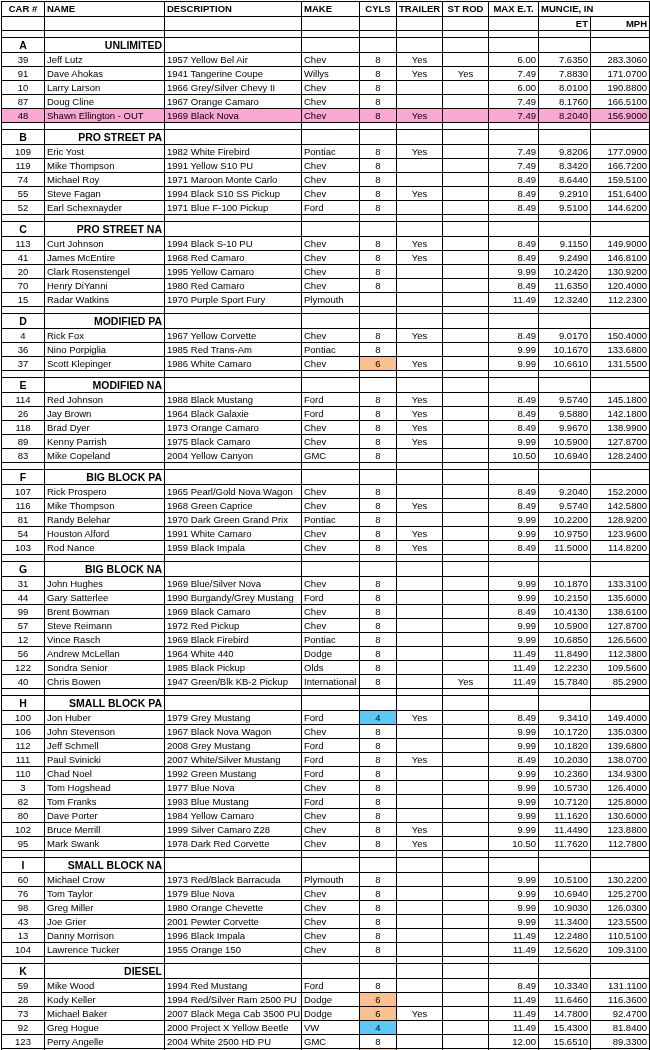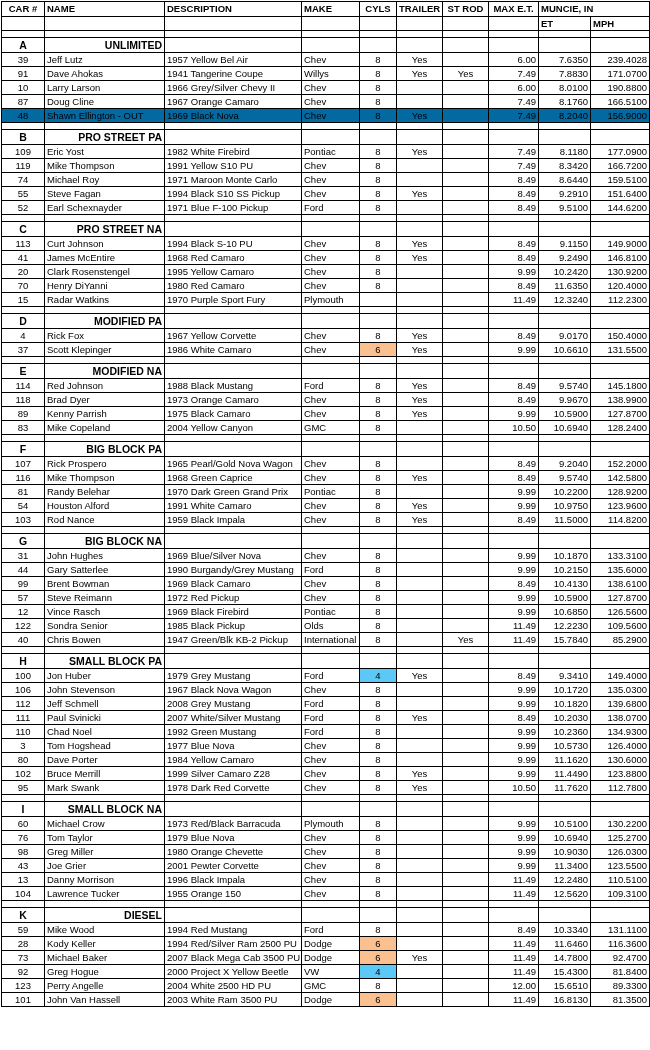--- a/index.html
+++ b/index.html
@@ -54,21 +54,21 @@
   
   tr.hdr td {
     text-align: center;
     font-weight: bold;
     font-size: 9.5px;
     height: 14px;
     line-height: 14px;
   }
   tr.hdr td.left { text-align: left; }
   tr.hdr2 td {
-    text-align: left;
+    text-align: right;
     font-weight: bold;
     height: 13px;
     line-height: 13px;
   }
   
   tr.group td {
     font-weight: bold;
     height: 14px;
     line-height: 14px;
     font-size: 10.5px;
@@ -87,21 +87,21 @@
   td.car   { text-align: center; margin-top: 7px; }
   td.name  { text-align: left; }
   td.desc  { text-align: left; }
   td.make  { text-align: left; }
   td.cyls  { text-align: center; }
   td.trail { text-align: center; }
   td.strod { text-align: center; }
   td.num   { text-align: right; padding-right: 3px; }
 
   
-  .hl-cyan   { background: #0369a1; }
+  .hl-cyan   { background: #f9a8d4; }
   .hl-orange { background: #FAC090; }
   .hl-blue   { background: #5BC8F5; }
 
   
   table.grid { border: 1px solid #000; }
 </style>
 </head>
 <body>
 
 <div id="sheet">
@@ -169,21 +169,21 @@
         <tr>
           <td class="car">39</td>
           <td class="name">Jeff Lutz</td>
           <td class="desc">1957 Yellow Bel Air</td>
           <td class="make">Chev</td>
           <td class="cyls">8</td>
           <td class="trail">Yes</td>
           <td class="strod"></td>
           <td class="num">6.00</td>
           <td class="num">7.6350</td>
-          <td class="num">239.4028</td>
+          <td class="num">283.3060</td>
         </tr>
         <tr>
           <td class="car">91</td>
           <td class="name">Dave Ahokas</td>
           <td class="desc">1941 Tangerine Coupe</td>
           <td class="make">Willys</td>
           <td class="cyls">8</td>
           <td class="trail">Yes</td>
           <td class="strod">Yes</td>
           <td class="num">7.49</td>
@@ -252,21 +252,21 @@
         </tr>
         <tr>
           <td class="car">109</td>
           <td class="name">Eric Yost</td>
           <td class="desc">1982 White Firebird</td>
           <td class="make">Pontiac</td>
           <td class="cyls">8</td>
           <td class="trail">Yes</td>
           <td class="strod"></td>
           <td class="num">7.49</td>
-          <td class="num">8.1180</td>
+          <td class="num">9.8206</td>
           <td class="num">177.0900</td>
         </tr>
         <tr>
           <td class="car">119</td>
           <td class="name">Mike Thompson</td>
           <td class="desc">1991 Yellow S10 PU</td>
           <td class="make">Chev</td>
           <td class="cyls">8</td>
           <td class="trail"></td>
           <td class="strod"></td>
@@ -424,20 +424,32 @@
           <td class="desc">1967 Yellow Corvette</td>
           <td class="make">Chev</td>
           <td class="cyls">8</td>
           <td class="trail">Yes</td>
           <td class="strod"></td>
           <td class="num">8.49</td>
           <td class="num">9.0170</td>
           <td class="num">150.4000</td>
         </tr>
         <tr>
+          <td class="car">36</td>
+          <td class="name">Nino Porpiglia</td>
+          <td class="desc">1985 Red Trans-Am</td>
+          <td class="make">Pontiac</td>
+          <td class="cyls">8</td>
+          <td class="trail"></td>
+          <td class="strod"></td>
+          <td class="num">9.99</td>
+          <td class="num">10.1670</td>
+          <td class="num">133.6800</td>
+        </tr>
+        <tr>
           <td class="car">37</td>
           <td class="name">Scott Klepinger</td>
           <td class="desc">1986 White Camaro</td>
           <td class="make">Chev</td>
           <td class="cyls hl-orange">6</td>
           <td class="trail">Yes</td>
           <td class="strod"></td>
           <td class="num">9.99</td>
           <td class="num">10.6610</td>
           <td class="num">131.5500</td>
@@ -472,20 +484,32 @@
           <td class="desc">1988 Black Mustang</td>
           <td class="make">Ford</td>
           <td class="cyls">8</td>
           <td class="trail">Yes</td>
           <td class="strod"></td>
           <td class="num">8.49</td>
           <td class="num">9.5740</td>
           <td class="num">145.1800</td>
         </tr>
         <tr>
+          <td class="car">26</td>
+          <td class="name">Jay Brown</td>
+          <td class="desc">1964 Black Galaxie</td>
+          <td class="make">Ford</td>
+          <td class="cyls">8</td>
+          <td class="trail">Yes</td>
+          <td class="strod"></td>
+          <td class="num">8.49</td>
+          <td class="num">9.5880</td>
+          <td class="num">142.1800</td>
+        </tr>
+        <tr>
           <td class="car">118</td>
           <td class="name">Brad Dyer</td>
           <td class="desc">1973 Orange Camaro</td>
           <td class="make">Chev</td>
           <td class="cyls">8</td>
           <td class="trail">Yes</td>
           <td class="strod"></td>
           <td class="num">8.49</td>
           <td class="num">9.9670</td>
           <td class="num">138.9900</td>
@@ -674,20 +698,32 @@
           <td class="car">12</td>
           <td class="name">Vince Rasch</td>
           <td class="desc">1969 Black Firebird</td>
           <td class="make">Pontiac</td>
           <td class="cyls">8</td>
           <td class="trail"></td>
           <td class="strod"></td>
           <td class="num">9.99</td>
           <td class="num">10.6850</td>
           <td class="num">126.5600</td>
+        </tr>
+        <tr>
+          <td class="car">56</td>
+          <td class="name">Andrew McLellan</td>
+          <td class="desc">1964 White 440</td>
+          <td class="make">Dodge</td>
+          <td class="cyls">8</td>
+          <td class="trail"></td>
+          <td class="strod"></td>
+          <td class="num">11.49</td>
+          <td class="num">11.8490</td>
+          <td class="num">112.3800</td>
         </tr>
         <tr>
           <td class="car">122</td>
           <td class="name">Sondra Senior</td>
           <td class="desc">1985 Black Pickup</td>
           <td class="make">Olds</td>
           <td class="cyls">8</td>
           <td class="trail"></td>
           <td class="strod"></td>
           <td class="num">11.49</td>
@@ -796,20 +832,32 @@
           <td class="desc">1977 Blue Nova</td>
           <td class="make">Chev</td>
           <td class="cyls">8</td>
           <td class="trail"></td>
           <td class="strod"></td>
           <td class="num">9.99</td>
           <td class="num">10.5730</td>
           <td class="num">126.4000</td>
         </tr>
         <tr>
+          <td class="car">82</td>
+          <td class="name">Tom Franks</td>
+          <td class="desc">1993 Blue Mustang</td>
+          <td class="make">Ford</td>
+          <td class="cyls">8</td>
+          <td class="trail"></td>
+          <td class="strod"></td>
+          <td class="num">9.99</td>
+          <td class="num">10.7120</td>
+          <td class="num">125.8000</td>
+        </tr>
+        <tr>
           <td class="car">80</td>
           <td class="name">Dave Porter</td>
           <td class="desc">1984 Yellow Camaro</td>
           <td class="make">Chev</td>
           <td class="cyls">8</td>
           <td class="trail"></td>
           <td class="strod"></td>
           <td class="num">9.99</td>
           <td class="num">11.1620</td>
           <td class="num">130.6000</td>

